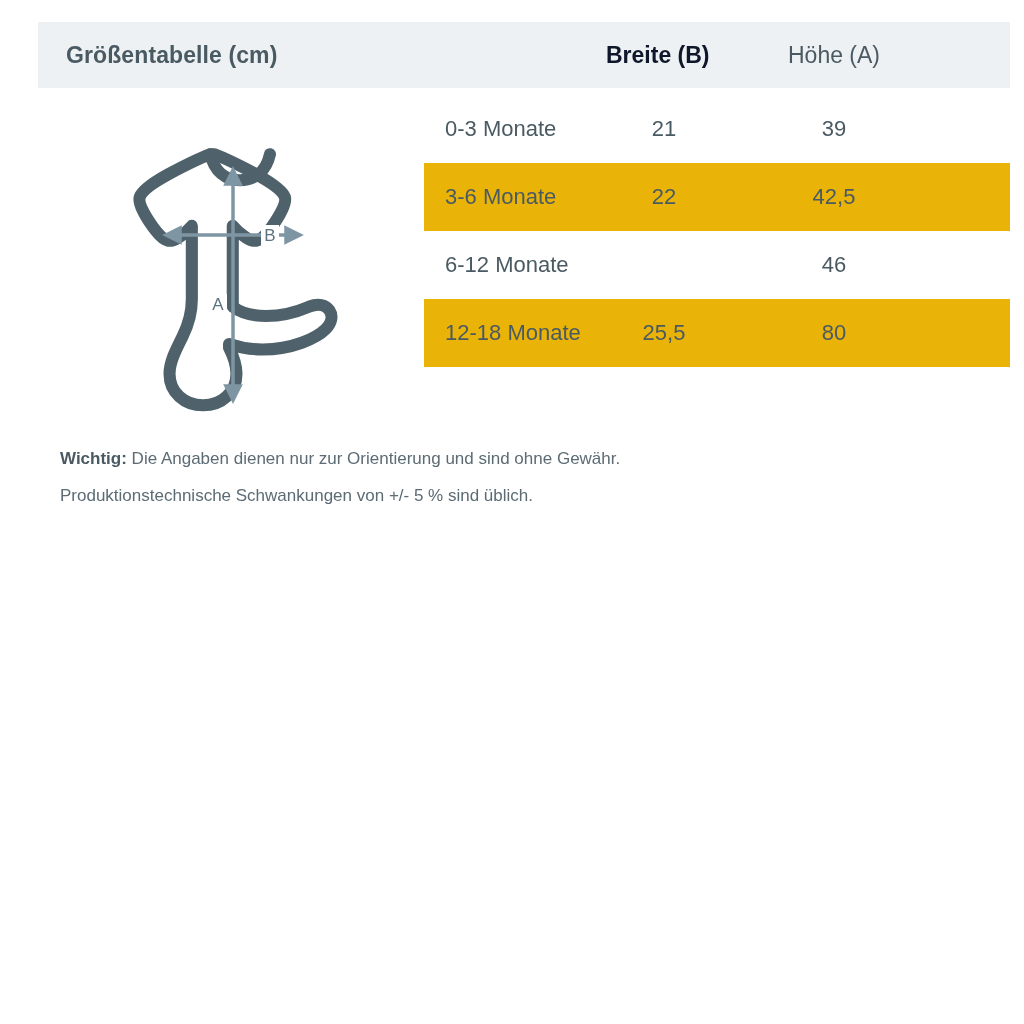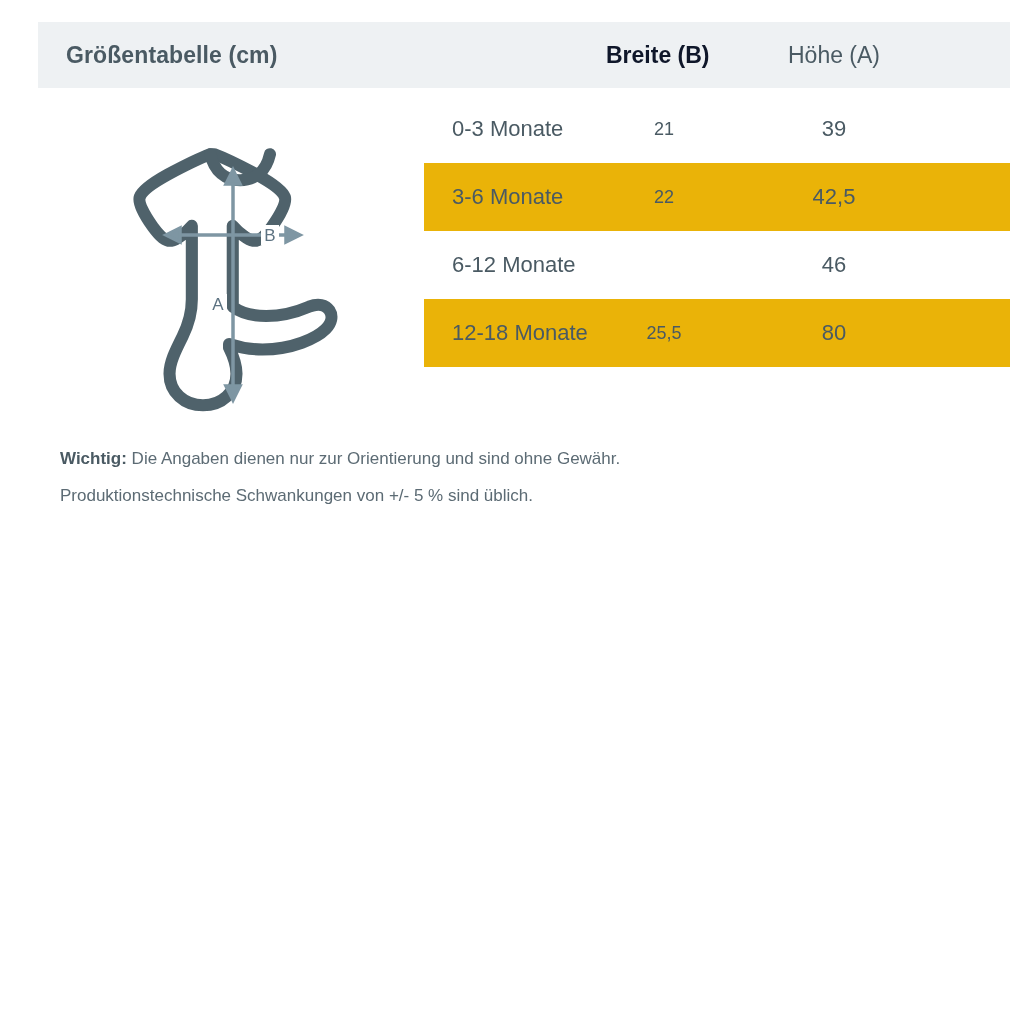--- a/index.html
+++ b/index.html
@@ -73,30 +73,30 @@
     height: 68px;
     display: flex;
     align-items: center;
     background: #ffffff;
   }
   .row.alt {
     background: #eab308;
   }
   .cell-size {
     position: absolute;
-    left: 28px;
+    left: 21px;
     font-size: 22px;
     color: #4a5a63;
   }
   .cell-b {
     position: absolute;
     left: 156px;
     width: 168px;
     text-align: center;
-    font-size: 18px;
+    font-size: 22px;
     color: #4a5a63;
   }
   .cell-a {
     position: absolute;
     left: 326px;
     width: 168px;
     text-align: center;
     font-size: 22px;
     color: #4a5a63;
   }

